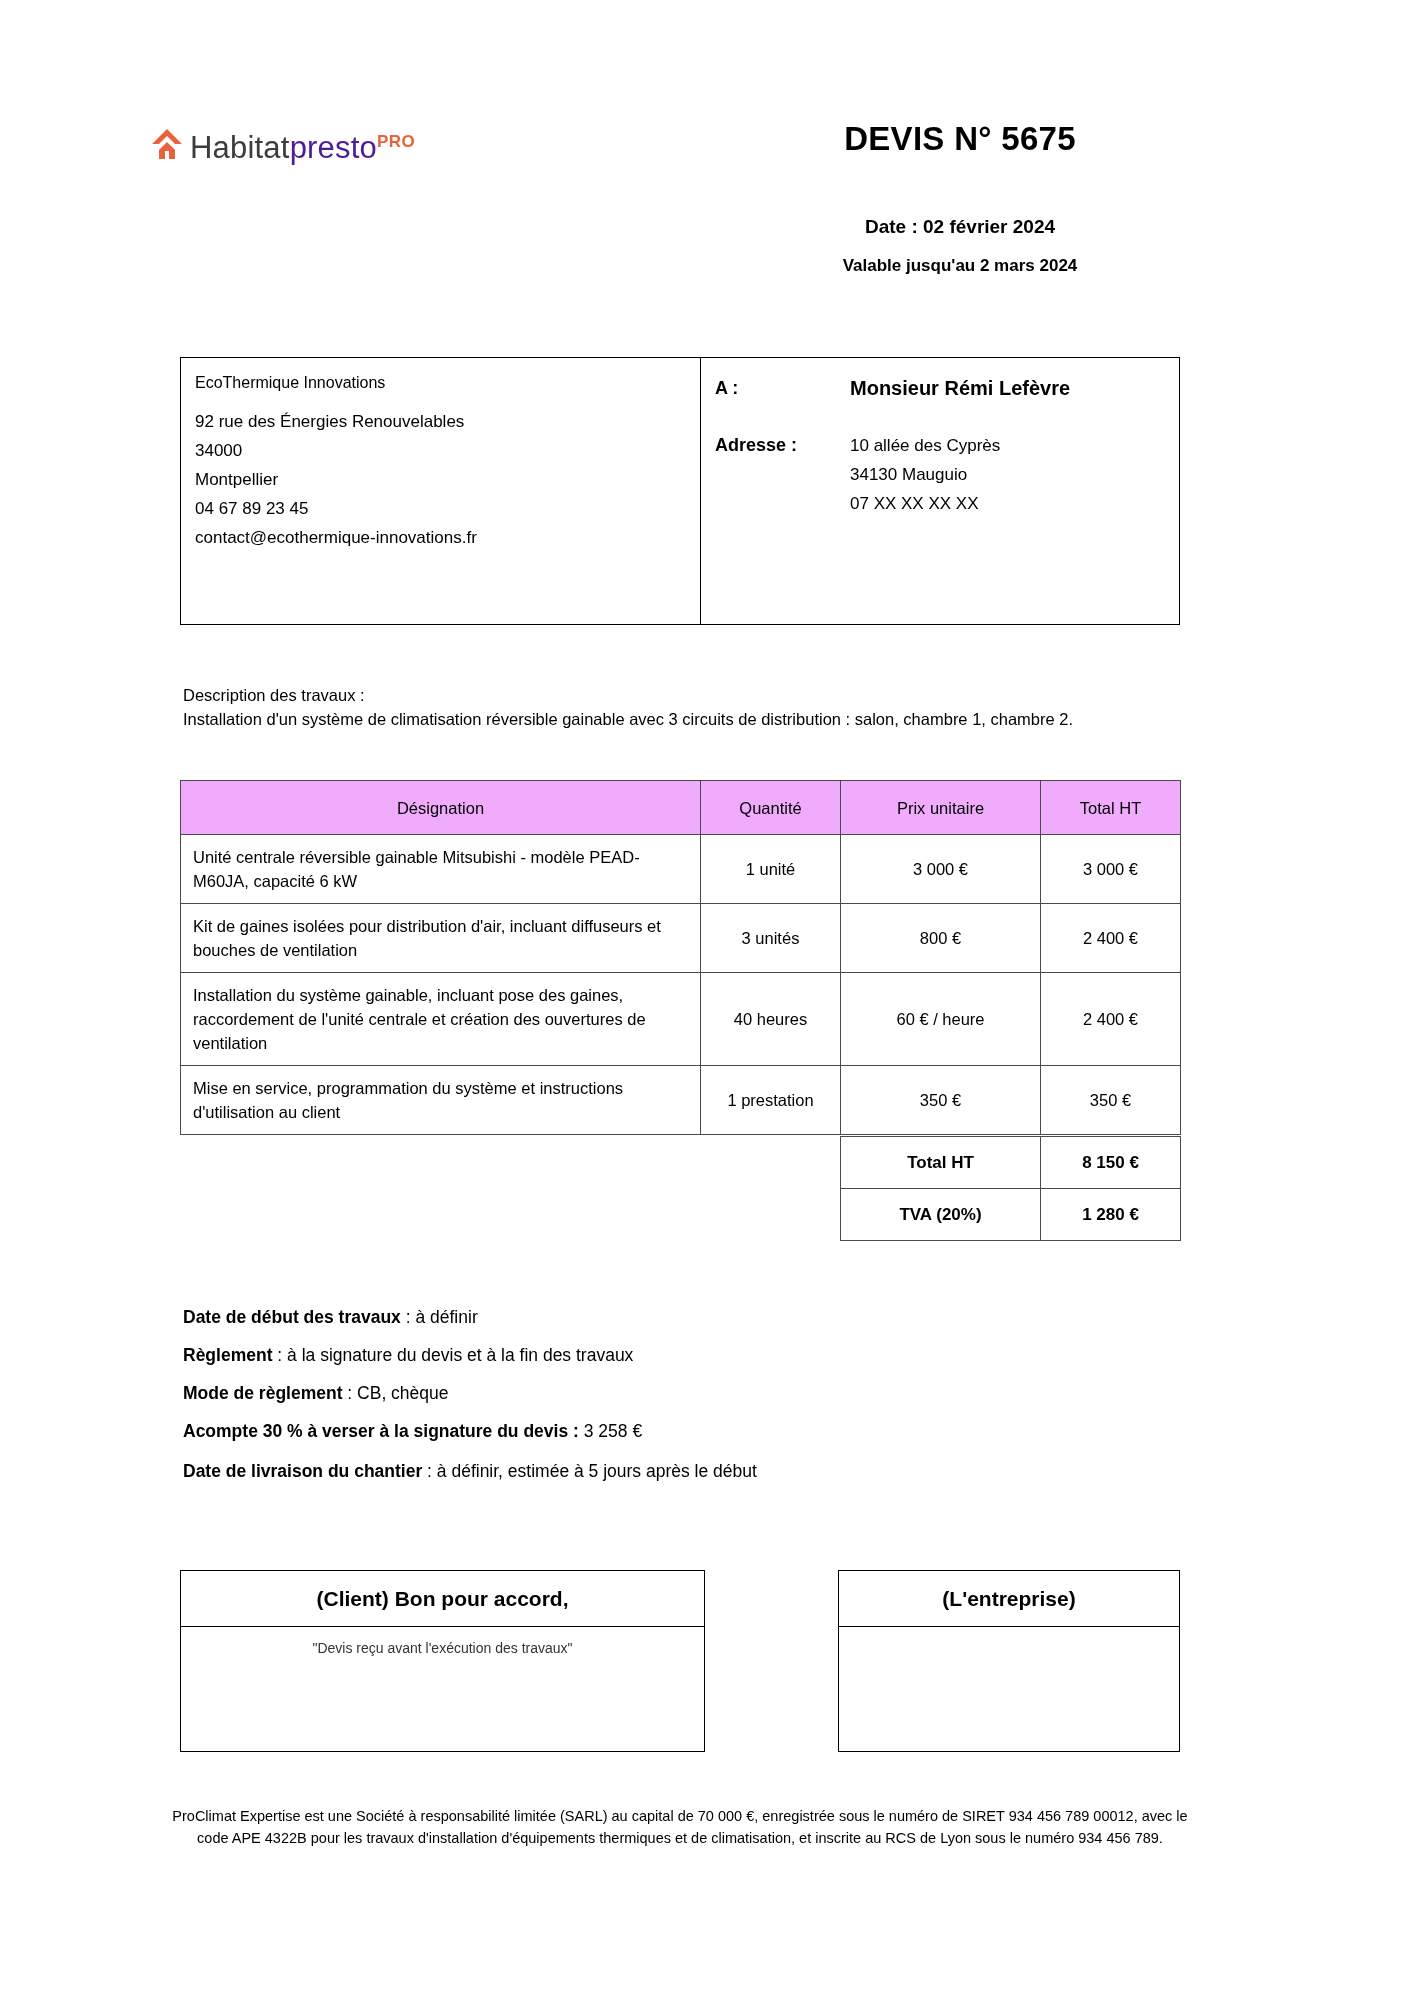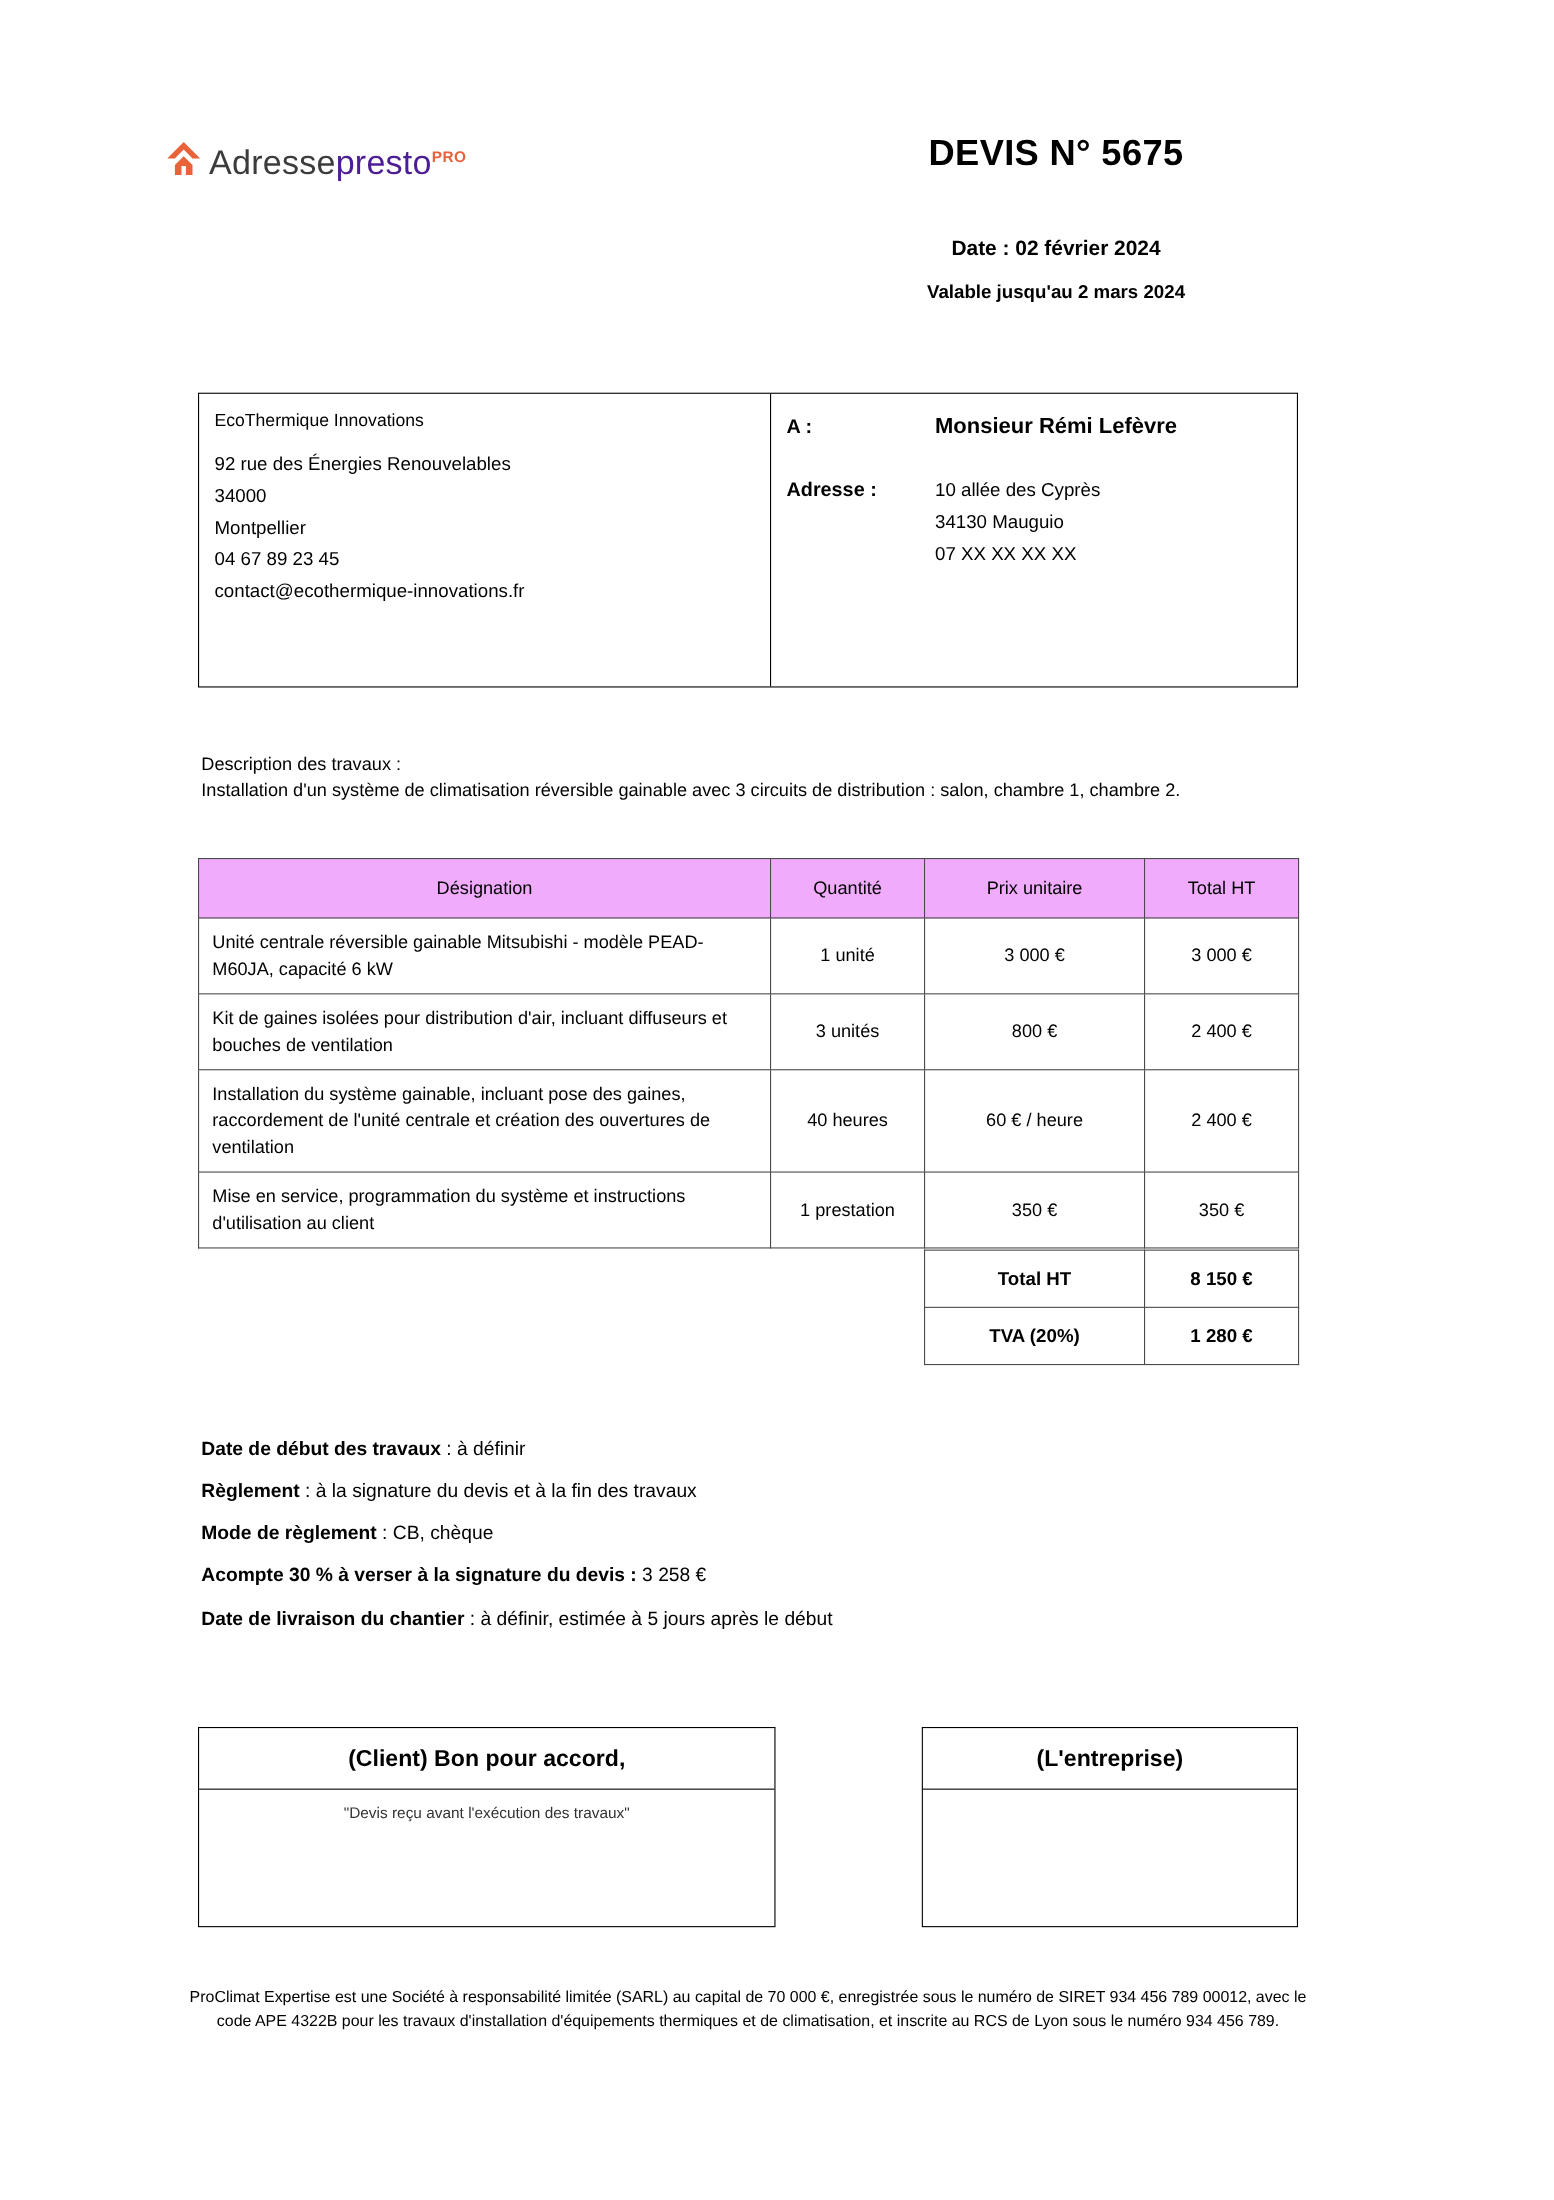--- a/index.html
+++ b/index.html
@@ -47,21 +47,21 @@
   .logo-text {
     font-size: 31px;
     letter-spacing: 0.2px;
     line-height: 36px;
     white-space: nowrap;
   }
   .logo-habitat { color: #3c3c3c; font-weight: 400; }
   .logo-presto { color: #4c1d95; font-weight: 400; }
   .logo-pro {
     color: #e8623a;
-    font-size: 14px;
+    font-size: 17px;
     font-weight: bold;
     vertical-align: super;
     letter-spacing: 0.4px;
   }
 
   .doc-title {
     position: absolute;
     right: 0;
     top: 12px;
     width: 620px;
@@ -262,21 +262,21 @@
 <div class="page">
 
   <div class="header">
 
     <div class="logo">
       <svg class="logo-mark" viewBox="0 0 34 34">
         <path d="M17 2 L32 17 L25 17 L17 9 L9 17 L2 17 Z" fill="#e8623a"></path>
         <path d="M17 15 L25 23 L25 32 L19 32 L19 24 L15 24 L15 32 L9 32 L9 23 Z" fill="#e8623a"></path>
       </svg>
       <div class="logo-text">
-        <span class="logo-habitat">Adresse</span><span class="logo-presto">presto</span><span class="logo-pro">PRO</span>
+        <span class="logo-habitat">Habitat</span><span class="logo-presto">presto</span><span class="logo-pro">PRO</span>
       </div>
     </div>
 
     <div class="doc-title">DEVIS N° 5675</div>
     <div class="doc-date">Date :  02 février 2024</div>
     <div class="doc-valid">Valable jusqu'au 2 mars 2024</div>
   </div>
 
   <div class="parties">
 

